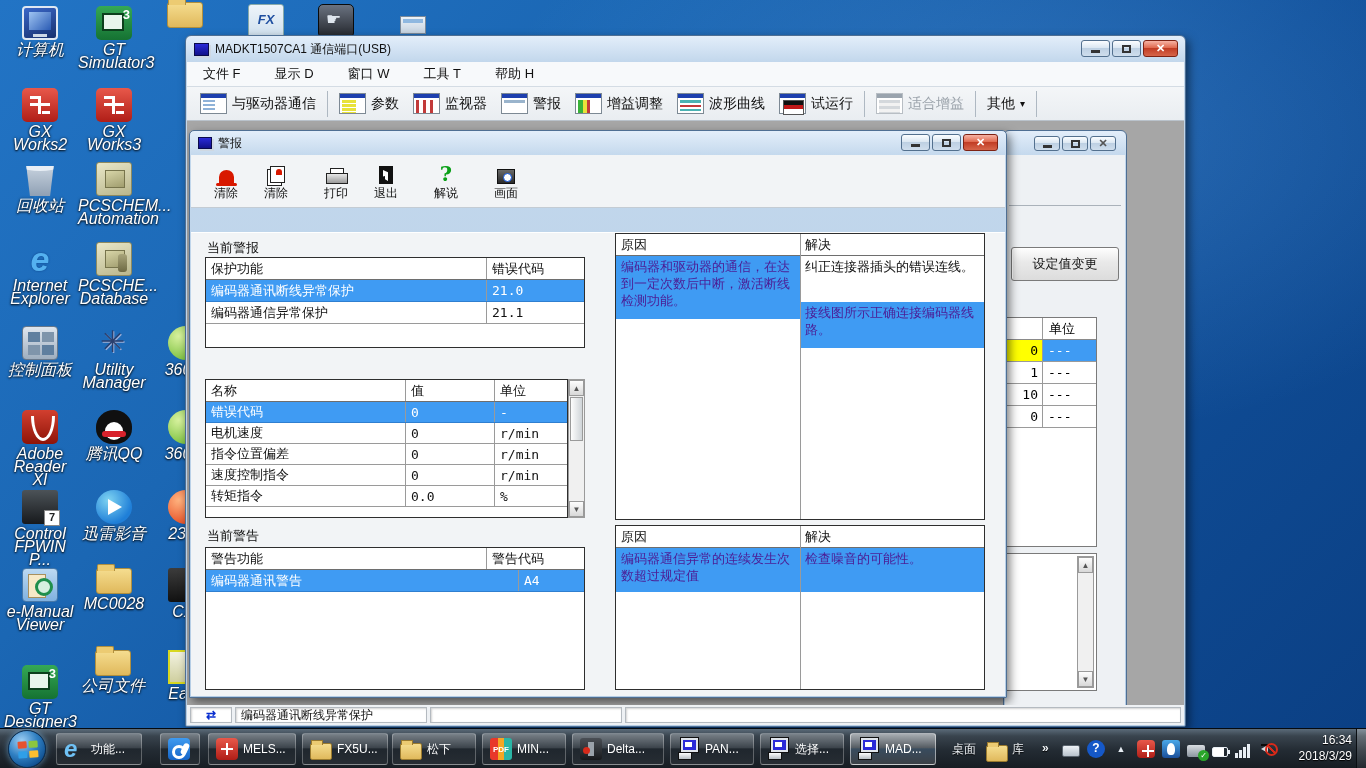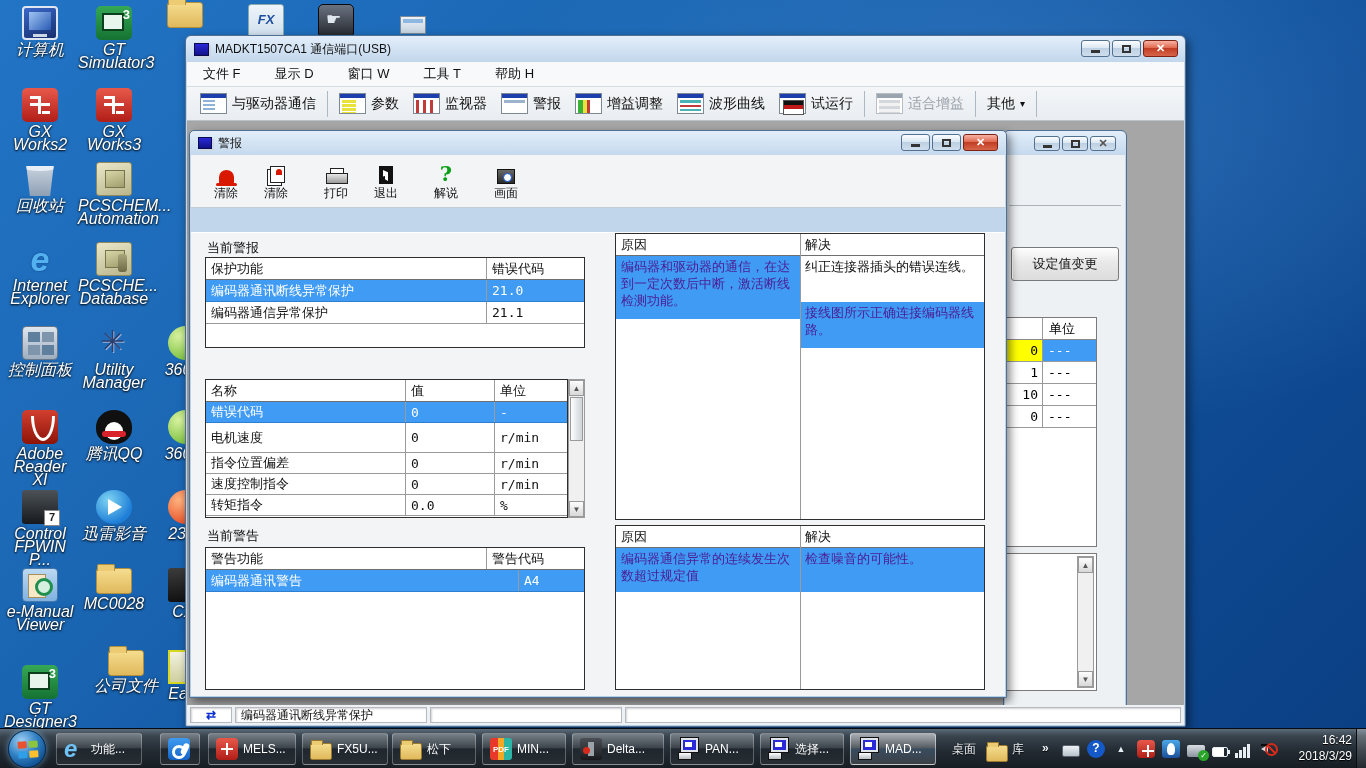--- a/index.html
+++ b/index.html
@@ -259,21 +259,21 @@
         <div class="lbl">腾讯QQ</div>
       </div>
     <div class="dicon" style="left:78px;top:490px">
         <div class="glyph i-xunlei"></div>
         <div class="lbl">迅雷影音</div>
       </div>
     <div class="dicon" style="left:78px;top:568px">
         <div class="glyph i-folder"></div>
         <div class="lbl">MC0028</div>
       </div>
-    <div class="dicon" style="left:90px;top:650px">
+    <div class="dicon" style="left:77px;top:650px">
         <div class="glyph i-folder"></div>
         <div class="lbl">公司文件</div>
       </div>
   </div>
 
   <div>
     <div class="dicon" style="left:150px;top:326px">
         <div class="glyph i-360"></div>
         <div class="lbl">360安</div>
       </div>
@@ -486,21 +486,21 @@
             <div class="grow hd" style="height:22px">
               <div class="gc" style="width:200px">名称</div>
               <div class="gc" style="width:89px">值</div>
               <div class="gc" style="flex:1">单位</div>
             </div>
             <div class="grow sel" style="height:21px">
               <div class="gc" style="width:200px">错误代码</div>
               <div class="gc mono" style="width:89px">0</div>
               <div class="gc mono" style="flex:1">-</div>
             </div>
-            <div class="grow" style="height:30px">
+            <div class="grow" style="height:21px">
               <div class="gc" style="width:200px">电机速度</div>
               <div class="gc mono" style="width:89px">0</div>
               <div class="gc mono" style="flex:1">r/min</div>
             </div>
             <div class="grow" style="height:21px">
               <div class="gc" style="width:200px">指令位置偏差</div>
               <div class="gc mono" style="width:89px">0</div>
               <div class="gc mono" style="flex:1">r/min</div>
             </div>
             <div class="grow" style="height:21px">
@@ -654,19 +654,19 @@
           <i style="height:5px"></i>
           <i style="height:8px"></i>
           <i style="height:11px"></i>
           <i style="height:14px"></i>
         </span>
       <span class="trico tr-mute">
           <i></i>
         </span>
     </div>
     <div class="clock">
-      <div>16:42</div>
+      <div>16:34</div>
       <div>2018/3/29</div>
     </div>
     <div class="showdesk"></div>
   </div>
 
 </div>
 
 </body></html>

